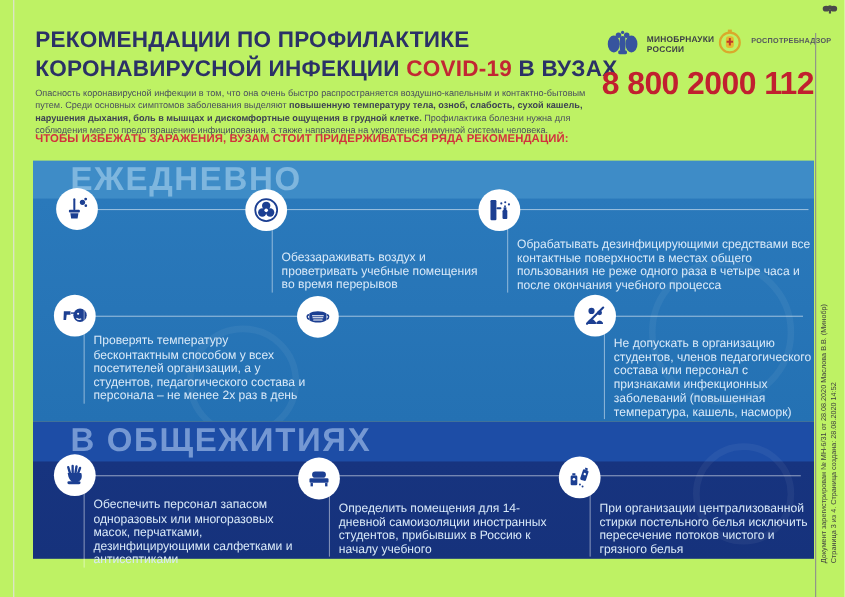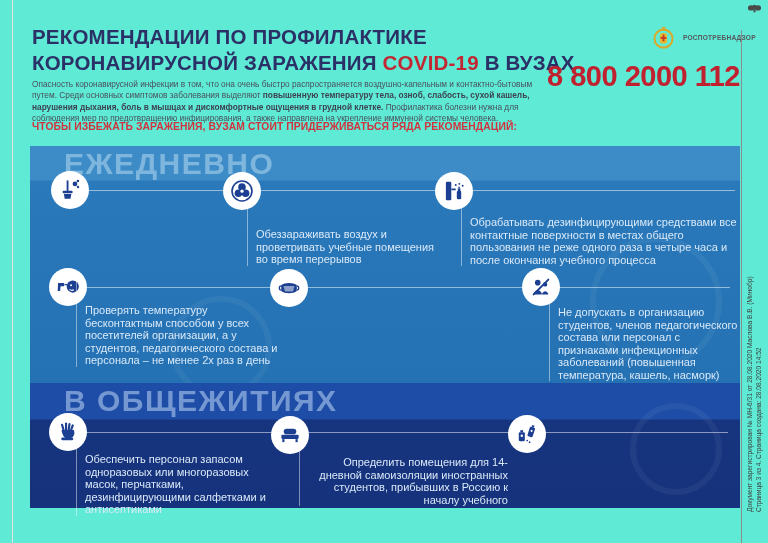--- a/index.html
+++ b/index.html
@@ -1,18 +1,18 @@
 <!DOCTYPE html>
 <html><head>
 <meta charset="utf-8">
 <style>
   html,body{margin:0;padding:0;background:#ffffff;}
   #page{
     position:relative;width:768px;height:543px;overflow:hidden;
-    background:#5eead4;font-family:"Liberation Sans",sans-serif;
+    background:#bef264;font-family:"Liberation Sans",sans-serif;
     -webkit-font-smoothing:antialiased;
   }
   .edge-l{position:absolute;left:12px;top:0;width:1px;height:543px;background:#e3e2de;}
   
   .title{position:absolute;left:32px;top:24px;font-size:20.5px;line-height:26px;
     font-weight:800;color:#2b3166;letter-spacing:.2px;}
   .title .red{color:#c22733;}
   .intro{position:absolute;left:32px;top:79px;width:505px;font-size:8.3px;
     line-height:11.3px;color:#4a4f5e;}
   .intro b{color:#3d4253;text-align:right;}
@@ -55,27 +55,42 @@
     font-size:6.6px;line-height:9px;color:#3f3f3f;white-space:nowrap;}
 </style>
 </head>
 <body>
 
 <div id="page">
   <div class="edge-l"></div>
 
   <div class="title">
     <div>РЕКОМЕНДАЦИИ ПО ПРОФИЛАКТИКЕ</div>
-    <div><span>КОРОНАВИРУСНОЙ ЗАРАЖЕНИЯ</span> <span class="red">COVID-19</span> <span>В ВУЗАХ</span></div>
+    <div><span>КОРОНАВИРУСНОЙ ИНФЕКЦИИ</span> <span class="red">COVID-19</span> <span>В ВУЗАХ</span></div>
   </div>
 
   <div class="intro"><span>Опасность коронавирусной инфекции в том, что она очень быстро распространяется воздушно-капельным и контактно-бытовым путем. Среди основных симптомов заболевания выделяют </span><b>повышенную температуру тела, озноб, слабость, сухой кашель, нарушения дыхания, боль в мышцах и дискомфортные ощущения в грудной клетке.</b><span> Профилактика болезни нужна для соблюдения мер по предотвращению инфицирования, а также направлена на укрепление иммунной системы человека.</span></div>
 
   <div class="cta">ЧТОБЫ ИЗБЕЖАТЬ ЗАРАЖЕНИЯ, ВУЗАМ СТОИТ ПРИДЕРЖИВАТЬСЯ РЯДА РЕКОМЕНДАЦИЙ:</div>
 
+  <div class="agency ag1">
+    <svg width="32" height="30" viewBox="0 0 24 24">
+      <g fill="#37549e">
+        <ellipse cx="5.6" cy="12" rx="4.4" ry="6.2"></ellipse>
+        <ellipse cx="18.4" cy="12" rx="4.4" ry="6.2"></ellipse>
+        <rect x="10" y="6.2" width="4" height="11.5" rx="2"></rect>
+        <circle cx="9" cy="5.6" r="2"></circle>
+          <circle cx="15" cy="5.6" r="2"></circle>
+        <circle cx="12" cy="3.6" r="1.2"></circle>
+        <rect x="8.8" y="16.5" width="6.4" height="3" rx="1.2"></rect>
+      </g>
+    </svg>
+    <span class="lbl">МИНОБРНАУКИ
+РОССИИ</span>
+  </div>
   <div class="agency ag2">
     <svg width="27" height="31" viewBox="0 0 24 24">
       <circle cx="12" cy="13" r="8" fill="none" stroke="#d9a92c" stroke-width="1.8"></circle>
       <rect x="10.4" y="2.6" width="3.2" height="2.6" fill="#d9a92c"></rect>
       <rect x="8.8" y="8" width="6.4" height="9.4" rx="2.4" fill="#e6b82f"></rect>
       <rect x="11.2" y="9.4" width="1.6" height="6" fill="#c0392b"></rect>
       <rect x="9.4" y="11.6" width="5.2" height="1.6" fill="#c0392b"></rect>
     </svg>
     <span class="lbl">РОСПОТРЕБНАДЗОР</span>
   </div>
@@ -191,21 +206,22 @@
           <rect x="13.3" y="5.4" width="5" height="9.2" rx="1.2"></rect>
           <rect x="14.7" y="3.7" width="2.2" height="1.7"></rect>
           <circle cx="15.8" cy="9" r="1" fill="#ffffff"></circle>
         </g>
         <circle cx="12.2" cy="18" r=".8"></circle>
           <circle cx="14.4" cy="19.6" r=".8"></circle>
       </svg>
     </div>
 
     <div class="itxt" style="left:55px;top:70px;width:200px;">Обеспечить персонал запасом одноразовых или многоразовых масок, перчатками, дезинфицирующими салфетками и антисептиками</div>
-    <div class="itxt" style="left:278px;top:73px;width:200px;text-align:right;">Определить помещения для 14-дневной самоизоляции иностранных студентов, прибывших в Россию к началу учебного</div>
+    <div class="itxt" style="left:278px;top:73px;width:200px;">Определить помещения для 14-дневной самоизоляции иностранных студентов, прибывших в Россию к началу учебного</div>
+    <div class="itxt" style="left:515px;top:73px;width:190px;">При организации централизованной стирки постельного белья исключить пересечение потоков чистого и грязного белья</div>
   </div>
 
   <div class="vline"></div>
   <svg class="stamp" viewBox="0 0 24 24">
     <g fill="#4a4a4a">
       <ellipse cx="6.5" cy="9.5" rx="5" ry="4.2"></ellipse>
       <ellipse cx="17.5" cy="9.5" rx="5" ry="4.2"></ellipse>
       <circle cx="12" cy="7.5" r="3.2"></circle>
       <rect x="10.4" y="10.5" width="3.2" height="6"></rect>
     </g>

